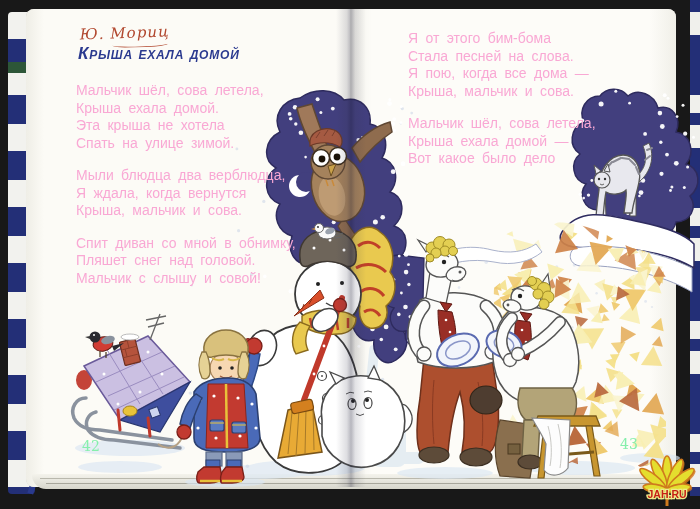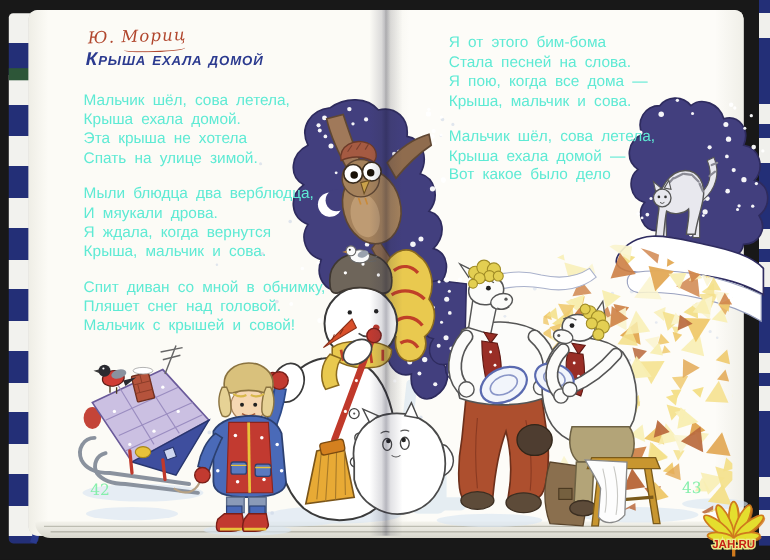--- a/index.html
+++ b/index.html
@@ -35,21 +35,21 @@
   .author{position:absolute;left:80px;top:24px;z-index:5;color:var(--author-red);
     font:italic 15px/18px "DejaVu Serif",serif;letter-spacing:1px;transform:rotate(-2deg);}
   .author::after{content:"";display:block;width:56px;height:5px;margin-left:32px;
     border-bottom:1.5px solid var(--author-red);border-radius:50%;}
   .title{position:absolute;left:78px;top:44px;z-index:5;color:var(--title-blue);
     font-weight:bold;font-size:17px;letter-spacing:.8px;font-variant-caps:small-caps;font-style:italic;}
   .poem{position:absolute;z-index:5;}
   .poem-left{left:76px;top:82px;}
   .poem-right{left:408px;top:30px;}
   .stanza{margin-bottom:15px;}
-  .line{font-size:14px;line-height:17.5px;color:#5eead4;word-spacing:3.5px;white-space:nowrap;}
+  .line{font-size:14px;line-height:17.5px;color:#f9a8d4;word-spacing:3.5px;white-space:nowrap;}
   .pagenum{position:absolute;z-index:5;font:14px "DejaVu Serif",serif;color:#86efac;}
   .pagenum.left{left:82px;top:438px;}
   .pagenum.right{left:620px;top:436px;text-align:right;}
   .watermark{position:absolute;left:634px;top:450px;width:64px;height:60px;z-index:7;}
   .wm-text{font:bold 10.5px "Liberation Sans",sans-serif;fill:#c62015;stroke:#eeeb8a;stroke-width:2.6px;paint-order:stroke;}
 </style>
 </head>
 <body>
 
 <div class="photo">
@@ -704,28 +704,27 @@
 
   <div class="poem poem-left">
     <div class="stanza">
       <div class="line">Мальчик шёл, сова летела,</div>
       <div class="line">Крыша ехала домой.</div>
       <div class="line">Эта крыша не хотела</div>
       <div class="line">Спать на улице зимой.</div>
     </div>
     <div class="stanza">
       <div class="line">Мыли блюдца два верблюдца,</div>
-      <div class="line">И мяукали дрова.</div>
       <div class="line">Я ждала, когда вернутся</div>
       <div class="line">Крыша, мальчик и сова.</div>
     </div>
     <div class="stanza">
       <div class="line">Спит диван со мной в обнимку,</div>
       <div class="line">Пляшет снег над головой.</div>
-      <div class="line">Мальчик с крышей и совой!</div>
+      <div class="line">Мальчик с слышу и совой!</div>
     </div>
   </div>
 
   <div class="poem poem-right">
     <div class="stanza">
       <div class="line">Я от этого бим-бома</div>
       <div class="line">Стала песней на слова.</div>
       <div class="line">Я пою, когда все дома —</div>
       <div class="line">Крыша, мальчик и сова.</div>
     </div>

